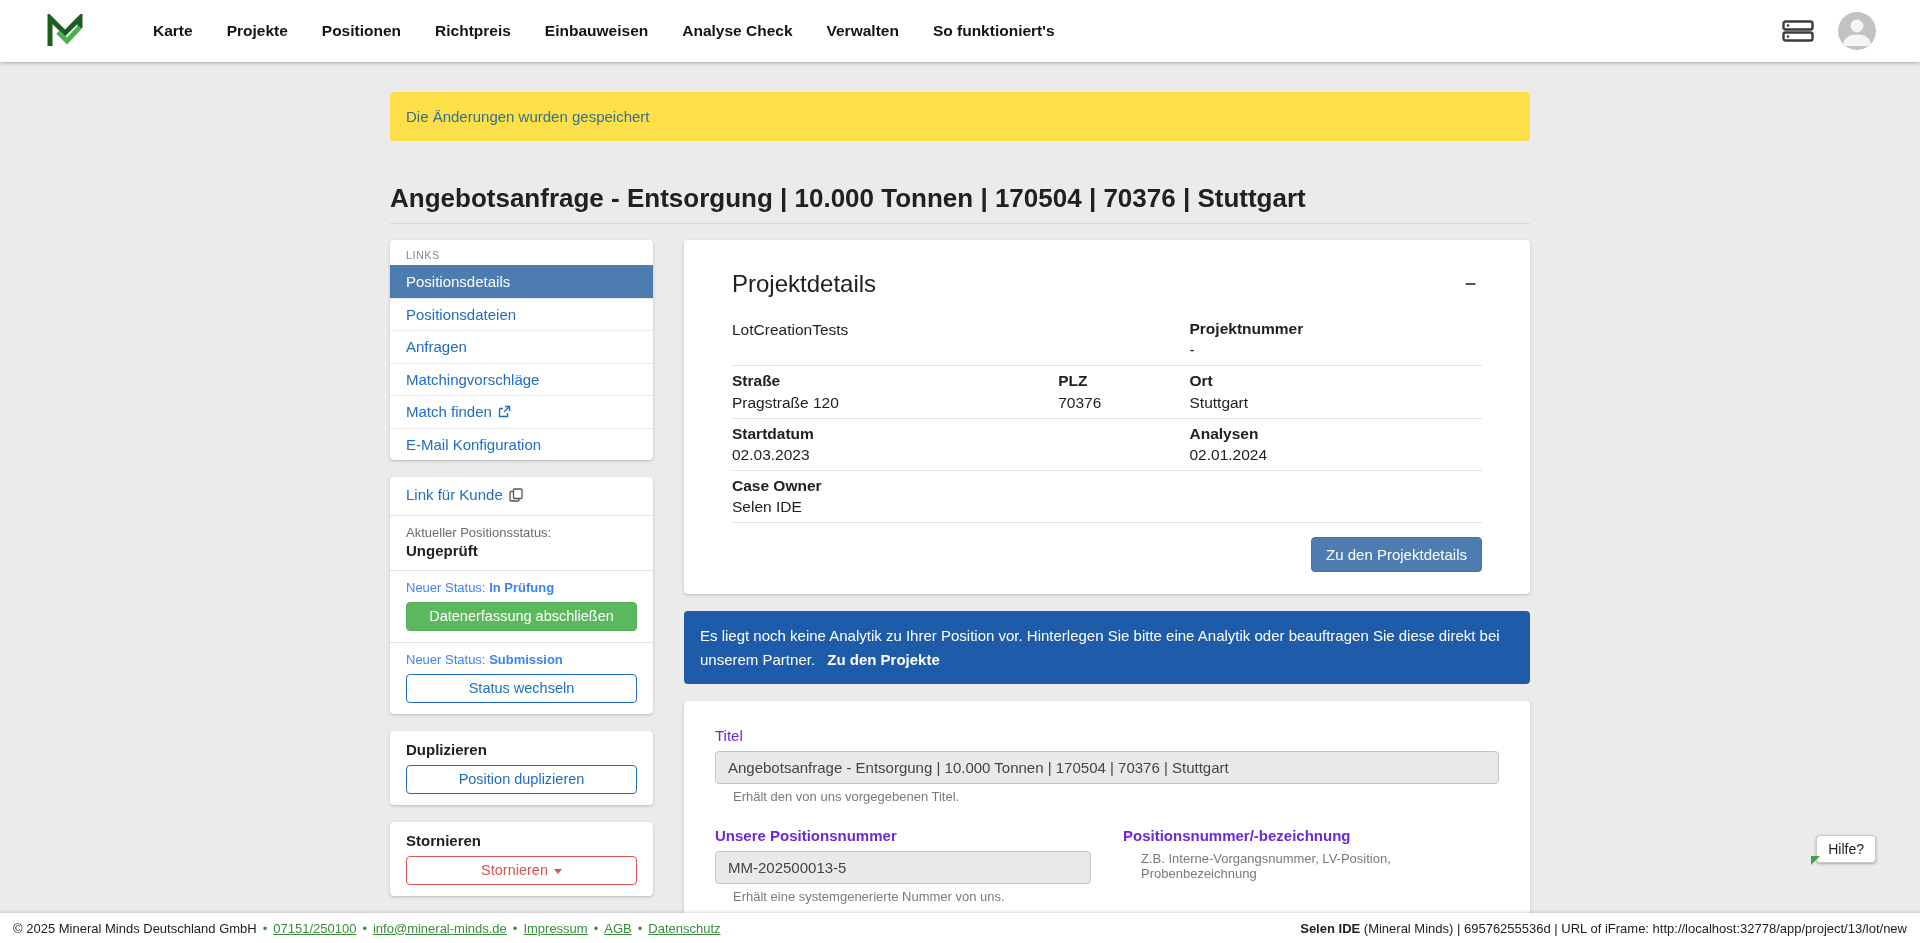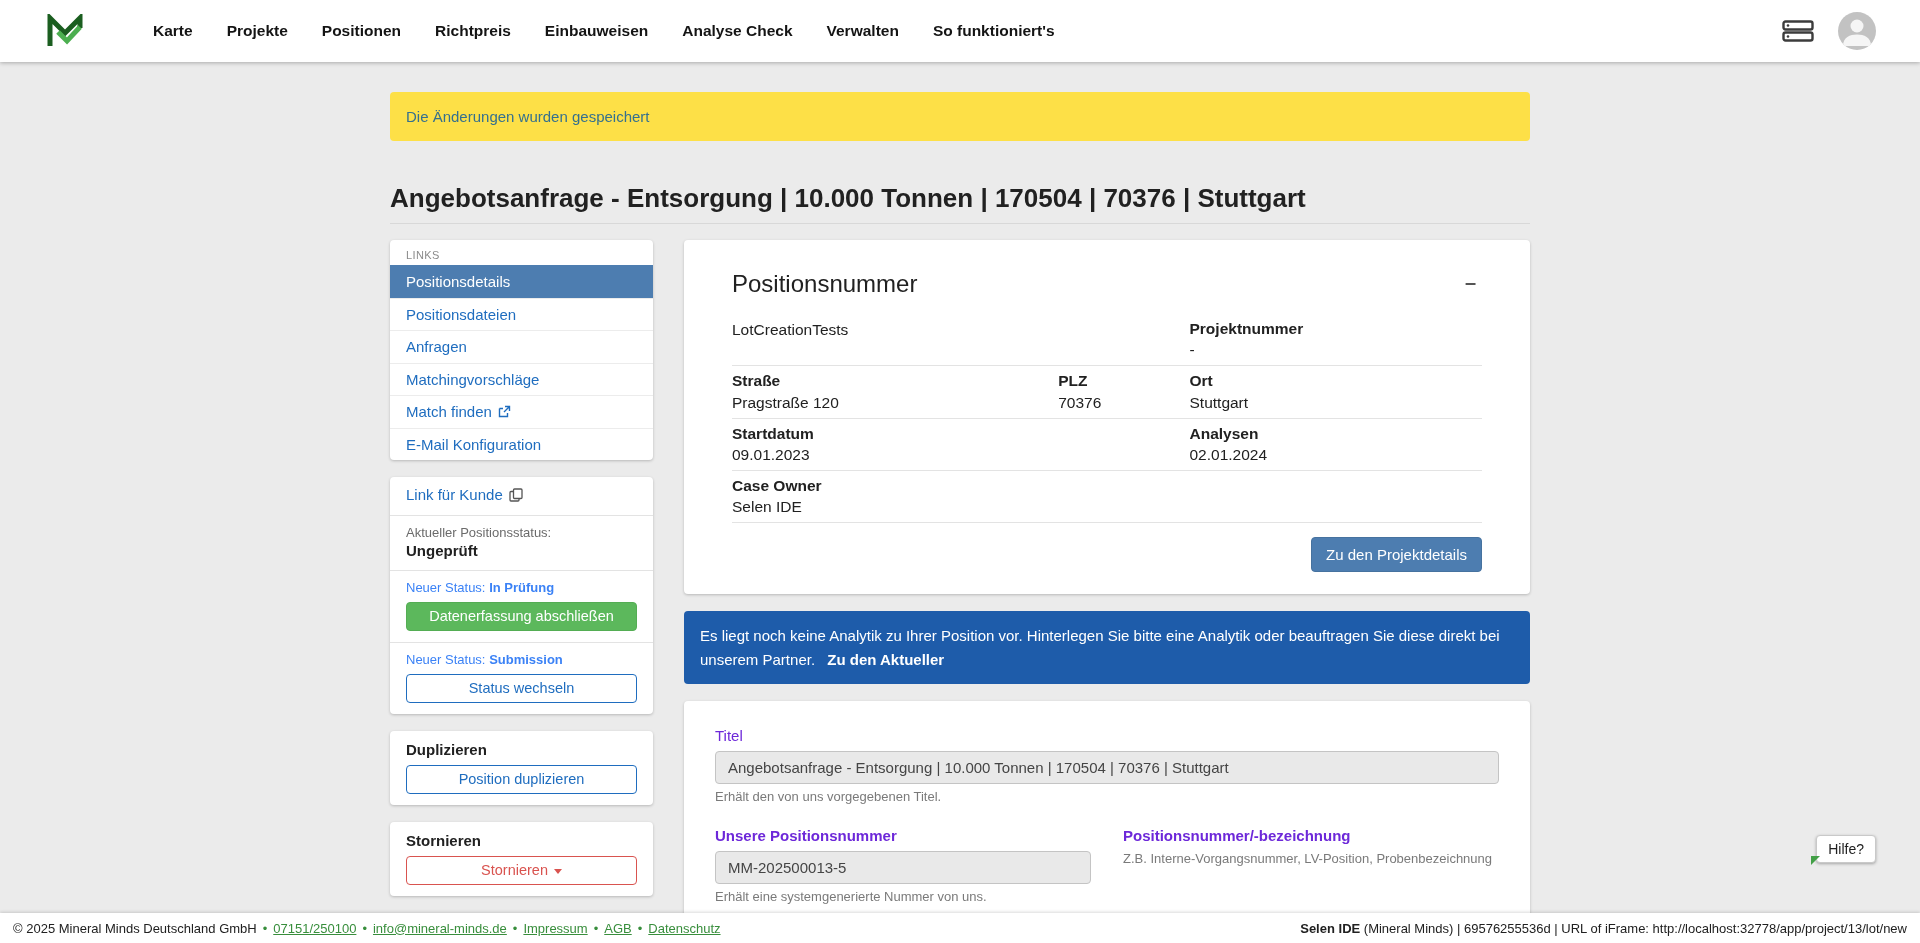--- a/index.html
+++ b/index.html
@@ -114,21 +114,21 @@
 
   .form-card { margin-top:17px; padding:26px 31px 40px 31px; }
   .form-label { display:block; font-size:15px; color:#6d28d9; margin-bottom:7px; }
   .form-label.bold { font-weight:700; }
   .input {
     width:100%; height:33px; padding:6px 12px; font-size:15px; color:#454545;
     border:1px solid #c4c4c4; border-radius:4px; background:#fff; outline:none;
     font-family:inherit;
   }
   .input.disabled { background:#e9e9e9; }
-  .help { font-size:13px; color:#7a7a7a; margin-top:5px; }
+  .help { font-size:13px; color:#7a7a7a; margin-top:5px;margin-left:18px; }
   .form-grid { display:grid; grid-template-columns:1fr 1fr; gap:32px; margin-top:23px; }
 
   
   .help-btn {
     position:absolute; right:44px; bottom:80px; z-index:40;
     background:#fff; border:1px solid #c9c9c9; border-radius:4px;
     padding:5px 11px; font-size:14px; color:#212121;
     box-shadow:0 1px 3px rgba(0,0,0,.3);
   }
   .help-btn::after {
@@ -256,21 +256,21 @@
             <span>Stornieren</span><span class="caret"></span>
           </button>
         </div>
 
       </aside>
 
       <section class="main-col">
 
         <div class="card pd-card">
           <div class="pd-header">
-            <h2>Positionsnummer</h2>
+            <h2>Projektdetails</h2>
             <button class="collapse-btn">–</button>
           </div>
 
           <div class="pd-row cols-a">
             <div>
               <div class="pd-value">LotCreationTests</div>
             </div>
             <div>
               <div class="pd-label">Projektnummer</div>
               <div class="pd-value">-</div>
@@ -288,21 +288,21 @@
             </div>
             <div>
               <div class="pd-label">Ort</div>
               <div class="pd-value">Stuttgart</div>
             </div>
           </div>
 
           <div class="pd-row cols-a">
             <div>
               <div class="pd-label">Startdatum</div>
-              <div class="pd-value">09.01.2023</div>
+              <div class="pd-value">02.03.2023</div>
             </div>
             <div>
               <div class="pd-label">Analysen</div>
               <div class="pd-value">02.01.2024</div>
             </div>
           </div>
 
           <div class="pd-row cols-c">
             <div>
               <div class="pd-label">Case Owner</div>
@@ -310,21 +310,21 @@
             </div>
           </div>
 
           <div class="pd-footer">
             <button class="btn-solid-blue">Zu den Projektdetails</button>
           </div>
         </div>
 
         <div class="banner">
           <span>Es liegt noch keine Analytik zu Ihrer Position vor. Hinterlegen Sie bitte eine Analytik oder beauftragen Sie diese direkt bei unserem Partner.</span>
-          <a class="banner-link">Zu den Aktueller</a>
+          <a class="banner-link">Zu den Projekte</a>
         </div>
 
         <div class="card form-card">
           <label class="form-label">Titel</label>
           <input class="input disabled" readonly="" value="Angebotsanfrage - Entsorgung | 10.000 Tonnen | 170504 | 70376 | Stuttgart" style="">
           <div class="help">Erhält den von uns vorgegebenen Titel.</div>
 
           <div class="form-grid">
             <div>
               <label class="form-label bold">Unsere Positionsnummer</label>

